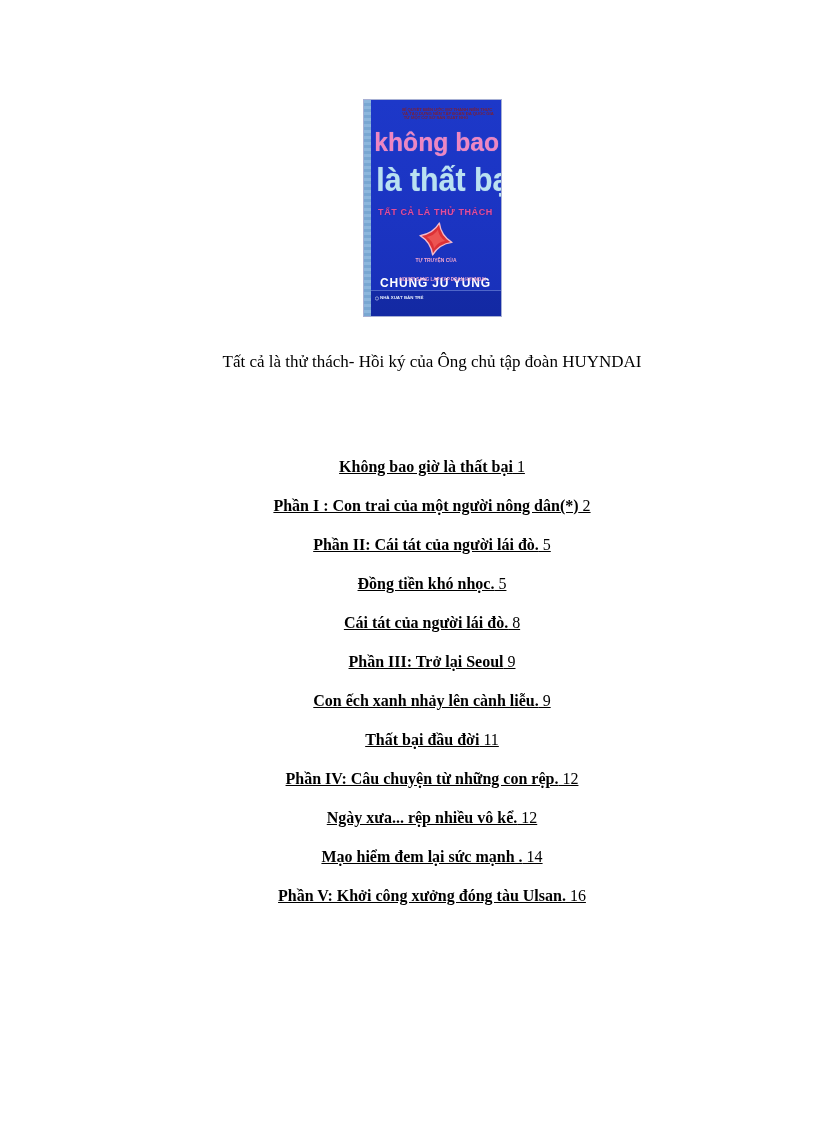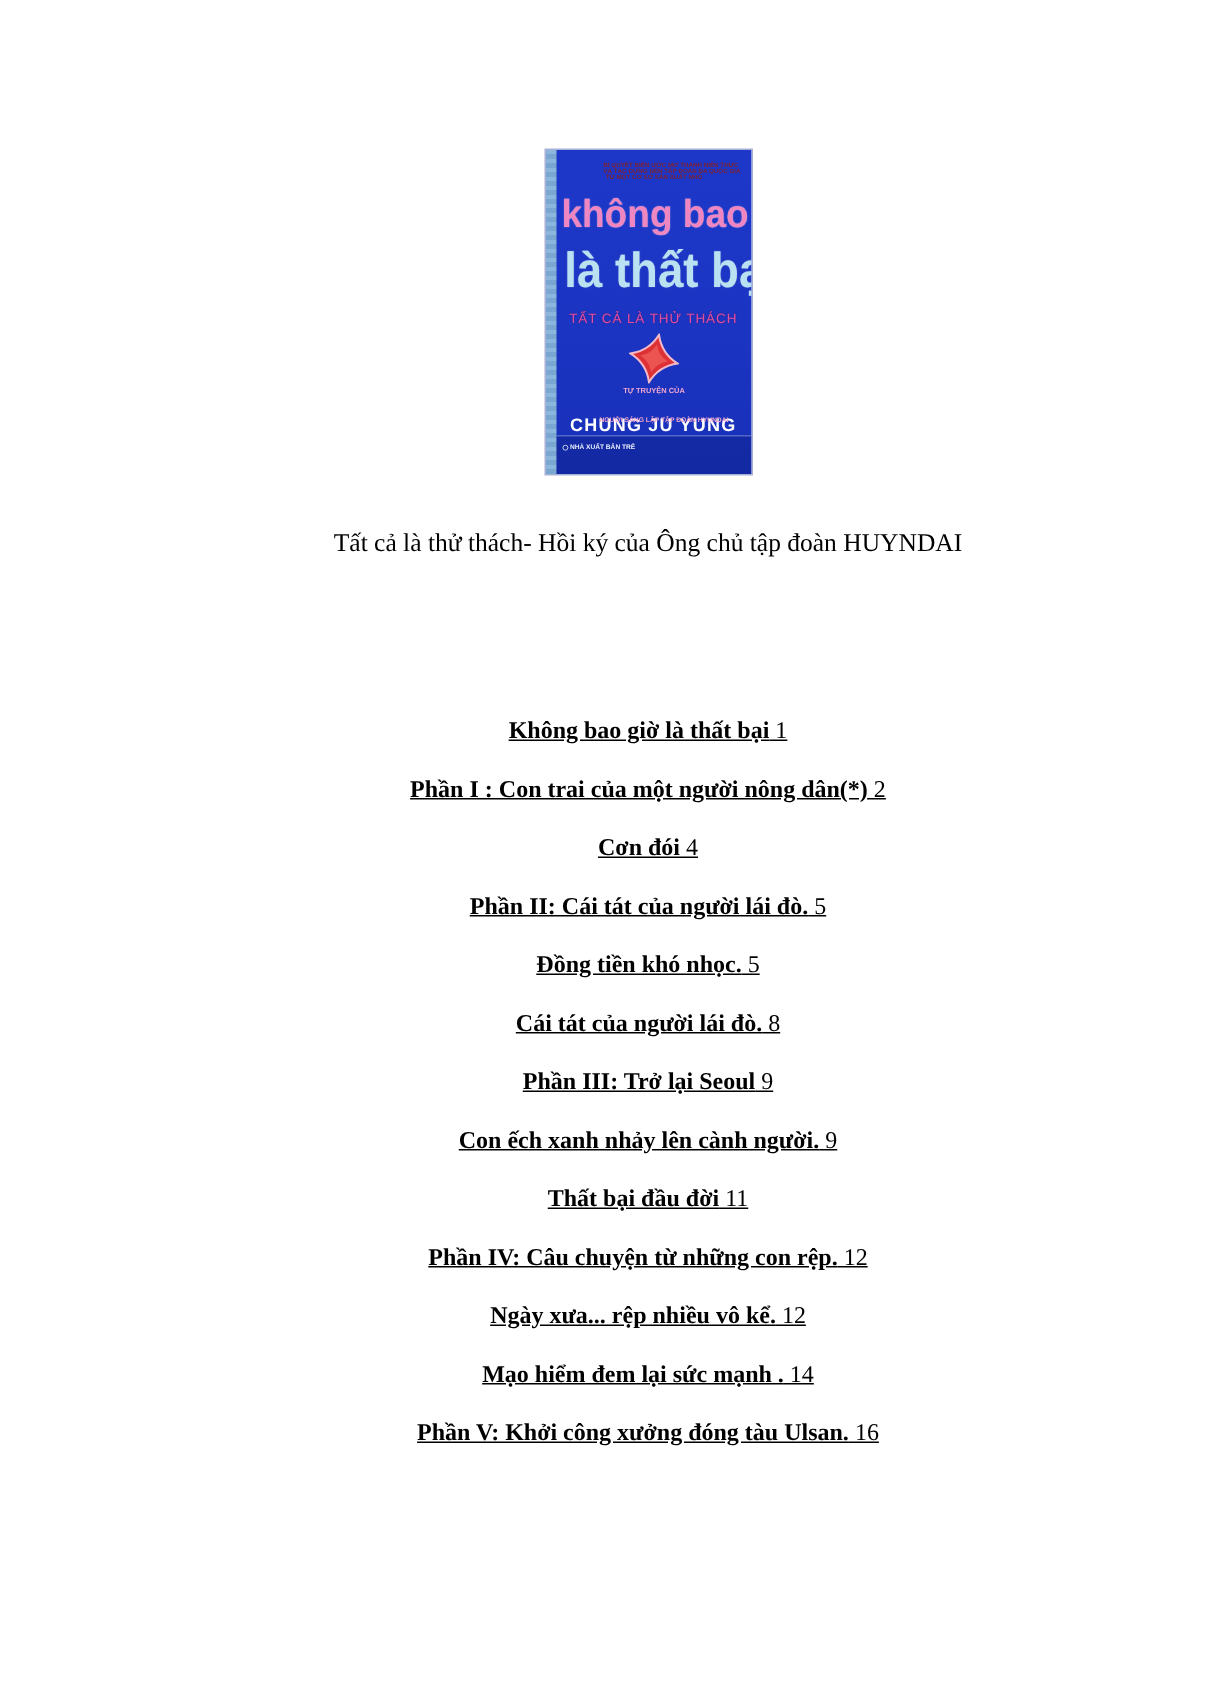--- a/index.html
+++ b/index.html
@@ -19,21 +19,21 @@
   .cover-el { position:absolute; left:7px; right:0; text-align:center;
               font-family:"Liberation Sans", sans-serif; }
   .tagline { top:8px; color:#7c2134; font-weight:bold; font-size:8px; line-height:8px;
              transform:scale(0.52); transform-origin:50% 0; white-space:nowrap; }
   .title1 { top:27px; color:#ee86c2; font-weight:bold; font-size:26px; line-height:30px;
             letter-spacing:0px; transform:scaleX(0.95); transform-origin:50% 0;
             text-shadow:0 0 1px rgba(255,255,255,.45); white-space:nowrap; }
   .title2 { top:61px; color:#b9e1f1; font-weight:bold; font-size:33px; line-height:38px;
             transform:scaleX(0.92); transform-origin:50% 0;
             text-shadow:0 0 1px rgba(255,255,255,.35); white-space:nowrap; }
-  .subtitle { top:107px; color:#e04f9e; font-weight:normal; font-size:9px; letter-spacing:0.6px;
+  .subtitle { top:107px; color:#e04f9e; font-weight:bold; font-size:9px; letter-spacing:0.6px;
               white-space:nowrap; text-shadow:0 0 1px rgba(120,0,60,.5); }
   .star-box { top:120px; height:38px; display:flex; align-items:center; justify-content:center; }
   .series { top:158px; color:#f2a6cf; font-weight:bold; font-size:8px; line-height:8px;
             transform:scale(0.62); transform-origin:50% 0; white-space:nowrap; }
   .author { top:176px; color:#ffffff; font-weight:bold; font-size:12px; letter-spacing:0.8px;
             white-space:nowrap; }
   .author-note { top:178px; color:#f2a6cf; font-weight:bold; font-size:8px; line-height:8px;
                  transform:scale(0.56); transform-origin:50% 0; white-space:nowrap; }
   .footer-band { position:absolute; left:7px; right:0; top:190px; bottom:0;
                  background:rgba(0,10,70,.18); border-top:1px solid rgba(170,195,255,.4); }
@@ -42,21 +42,21 @@
              transform:scale(0.55); white-space:nowrap; }
   .cf-left { transform-origin:0 0; display:flex; gap:2px; align-items:center; }
   .pub-logo { display:inline-block; width:7px; height:7px; border:1px solid #e7eefc;
               border-radius:50%; font-size:5px; line-height:6px; }
 
   
   .caption { margin-top:36px; text-align:center; font-size:17px; line-height:20px; }
 
   
   .toc { list-style:none; margin-top:86px; }
-  .toc li { height:39px; display:flex; align-items:flex-end; justify-content:center; }
+  .toc li { height:39px; display:flex; align-items:flex-start; justify-content:center; }
   .toc-link { text-decoration:underline; font-size:16px; cursor:pointer; white-space:pre; }
   .toc-label { font-weight:bold; }
   .toc-page { font-weight:normal; }
 </style>
 </head>
 <body>
 
 <div class="page">
   <div class="content">
 
@@ -99,36 +99,33 @@
     <div class="caption">Tất cả là thử thách- Hồi ký của Ông chủ tập đoàn HUYNDAI</div>
 
     <ul class="toc">
         <li>
         <span class="toc-link"><span class="toc-label">Không bao giờ là thất bại</span><span class="toc-page"> 1</span></span>
       </li>
         <li>
         <span class="toc-link"><span class="toc-label">Phần I : Con trai của một người nông dân(*)</span><span class="toc-page"> 2</span></span>
       </li>
         <li>
-        <span class="toc-link"><span class="toc-label">Cơn đói</span><span class="toc-page"> 4</span></span>
-      </li>
-        <li>
         <span class="toc-link"><span class="toc-label">Phần II: Cái tát của người lái đò.</span><span class="toc-page"> 5</span></span>
       </li>
         <li>
         <span class="toc-link"><span class="toc-label">Đồng tiền khó nhọc.</span><span class="toc-page"> 5</span></span>
       </li>
         <li>
         <span class="toc-link"><span class="toc-label">Cái tát của người lái đò.</span><span class="toc-page"> 8</span></span>
       </li>
         <li>
         <span class="toc-link"><span class="toc-label">Phần III: Trở lại Seoul</span><span class="toc-page"> 9</span></span>
       </li>
         <li>
-        <span class="toc-link"><span class="toc-label">Con ếch xanh nhảy lên cành người.</span><span class="toc-page"> 9</span></span>
+        <span class="toc-link"><span class="toc-label">Con ếch xanh nhảy lên cành liễu.</span><span class="toc-page"> 9</span></span>
       </li>
         <li>
         <span class="toc-link"><span class="toc-label">Thất bại đầu đời</span><span class="toc-page"> 11</span></span>
       </li>
         <li>
         <span class="toc-link"><span class="toc-label">Phần IV: Câu chuyện từ những con rệp.</span><span class="toc-page"> 12</span></span>
       </li>
         <li>
         <span class="toc-link"><span class="toc-label">Ngày xưa... rệp nhiều vô kể.</span><span class="toc-page"> 12</span></span>
       </li>

